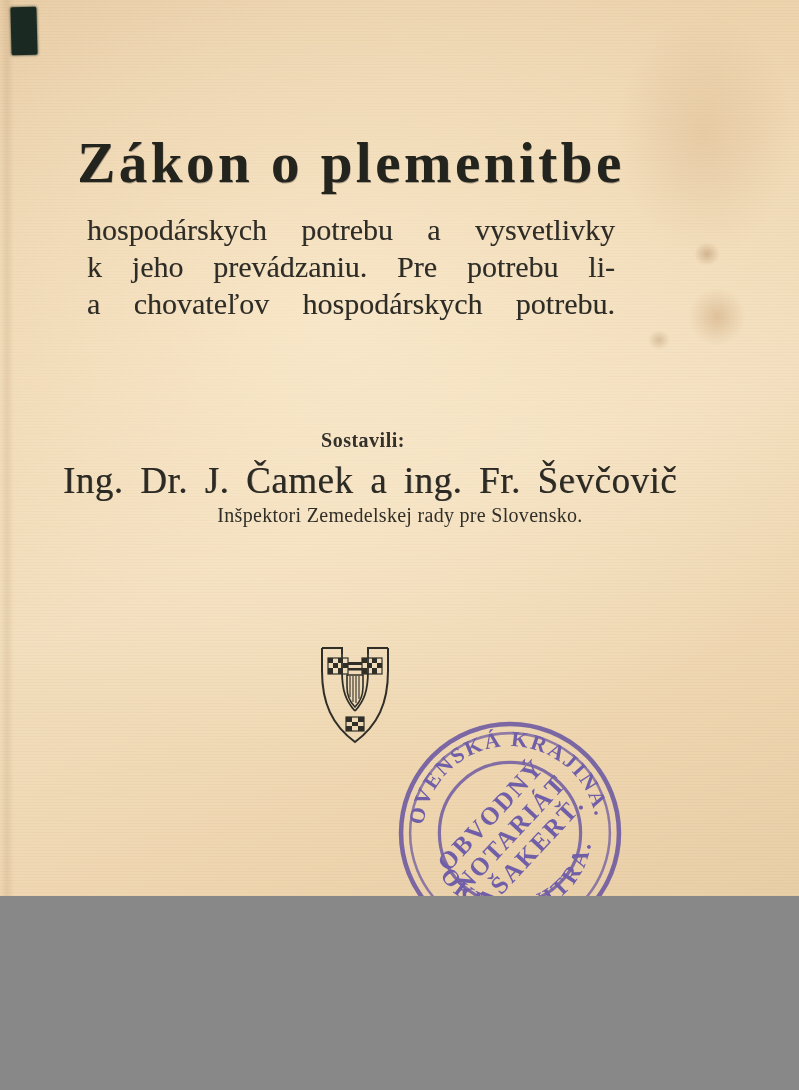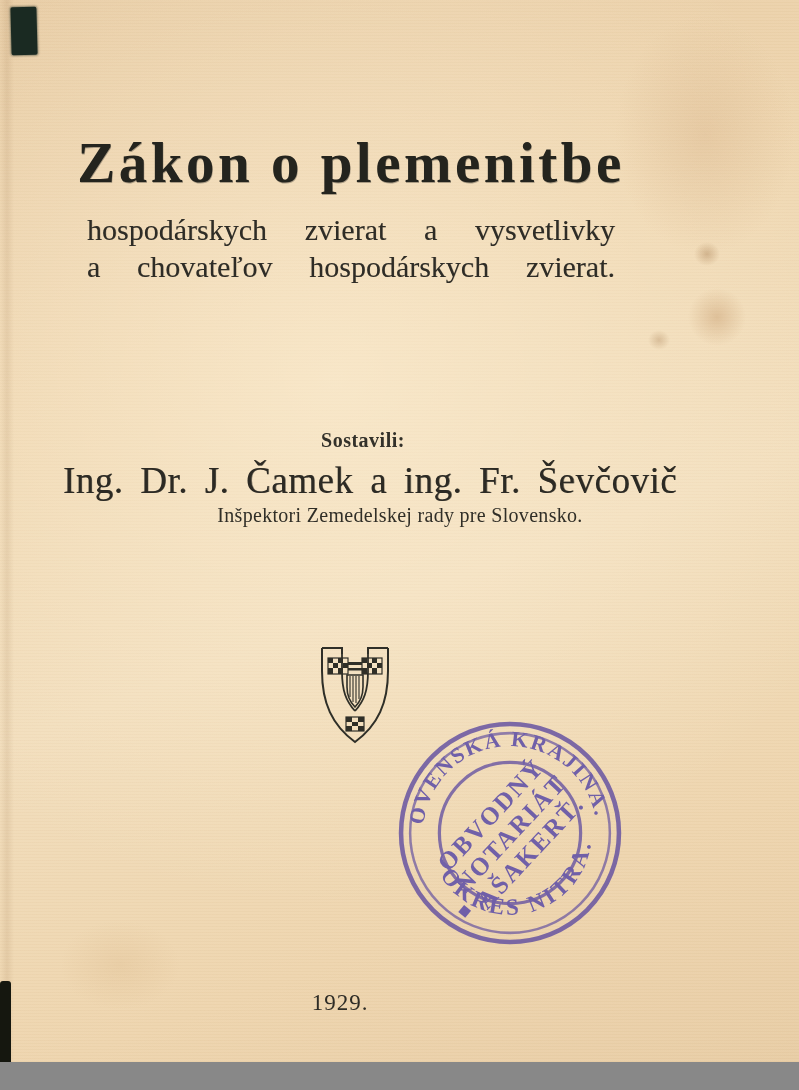--- a/index.html
+++ b/index.html
@@ -1,17 +1,17 @@
 <!DOCTYPE html>
 <html><head>
 <meta charset="utf-8">
 <style>
   html,body{margin:0;padding:0;background:#888;}
   .page{
-    position:relative;width:799px;height:1062px;overflow:hidden;
+    position:relative;width:799px;height:896px;overflow:hidden;
     font-family:"Liberation Serif","DejaVu Serif",serif;color:#2d2b24;
     background:
       radial-gradient(130% 90% at 42% 36%, rgba(255,243,218,0.55) 0%, rgba(255,243,218,0) 55%),
       repeating-linear-gradient(0deg, rgba(120,80,40,0.025) 0 1px, rgba(255,255,255,0.03) 1px 3px),
       linear-gradient(160deg,#e7cba3 0%,#eed5ae 30%,#f2ddbb 55%,#eed5ae 80%,#e8cda5 100%);
   }
   .abs{position:absolute;}
   .stain{position:absolute;pointer-events:none;}
   .txt{position:absolute;text-align:center;}
   .title{
@@ -56,22 +56,23 @@
   <div class="stain" style="left:615px;top:15px;width:180px;height:240px;background:radial-gradient(closest-side,rgba(196,150,105,0.22),rgba(196,150,105,0));"></div>
   <div class="stain" style="left:688px;top:288px;width:58px;height:58px;background:radial-gradient(closest-side,rgba(176,124,74,0.30),rgba(176,124,74,0));"></div>
   <div class="stain" style="left:694px;top:242px;width:26px;height:24px;background:radial-gradient(closest-side,rgba(150,105,60,0.35),rgba(150,105,60,0));"></div>
   <div class="stain" style="left:648px;top:330px;width:22px;height:20px;background:radial-gradient(closest-side,rgba(150,105,60,0.28),rgba(150,105,60,0));"></div>
   <div class="stain" style="left:60px;top:920px;width:120px;height:90px;background:radial-gradient(closest-side,rgba(205,165,115,0.18),rgba(205,165,115,0));"></div>
   <div class="crease"></div>
 
   <div class="txt title">Zákon o plemenitbe</div>
 
   <div class="subtitle">
-    <div class="line">hospodárskych zvierat a vysvetlivky</div>
-    <div class="line">a chovateľov hospodárskych zvierat.</div>
+    <div class="line">hospodárskych potrebu a vysvetlivky</div>
+    <div class="line">k jeho prevádzaniu. Pre potrebu li-</div>
+    <div class="line">a chovateľov hospodárskych potrebu.</div>
   </div>
 
   <div class="txt byline">Sostavili:</div>
   <div class="txt authors">Ing. Dr. J. Čamek a ing. Fr. Ševčovič</div>
   <div class="txt role">Inšpektori Zemedelskej rady pre Slovensko.</div>
 
   <svg class="abs emblem" width="82" height="100" viewBox="0 0 80 100" fill="none" stroke="#2f2f28" stroke-width="2">
     <path d="M7,3 L7,26 C7,58 17,80 40,97 C63,80 73,58 73,26 L73,3"></path>
     <path d="M7,3 L27,3 L27,9"></path>
     <path d="M73,3 L53,3 L53,9"></path>

